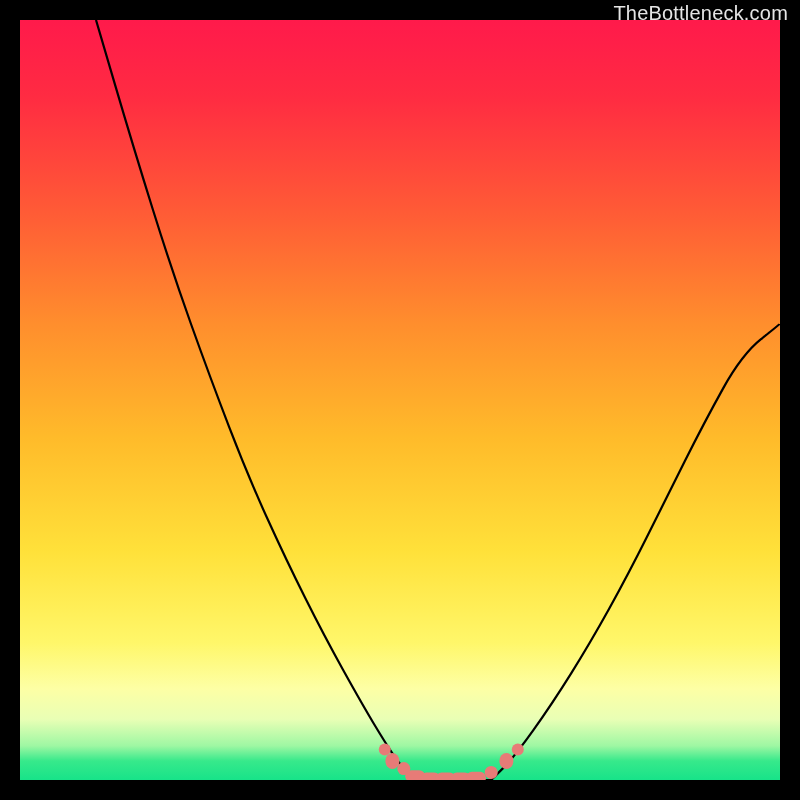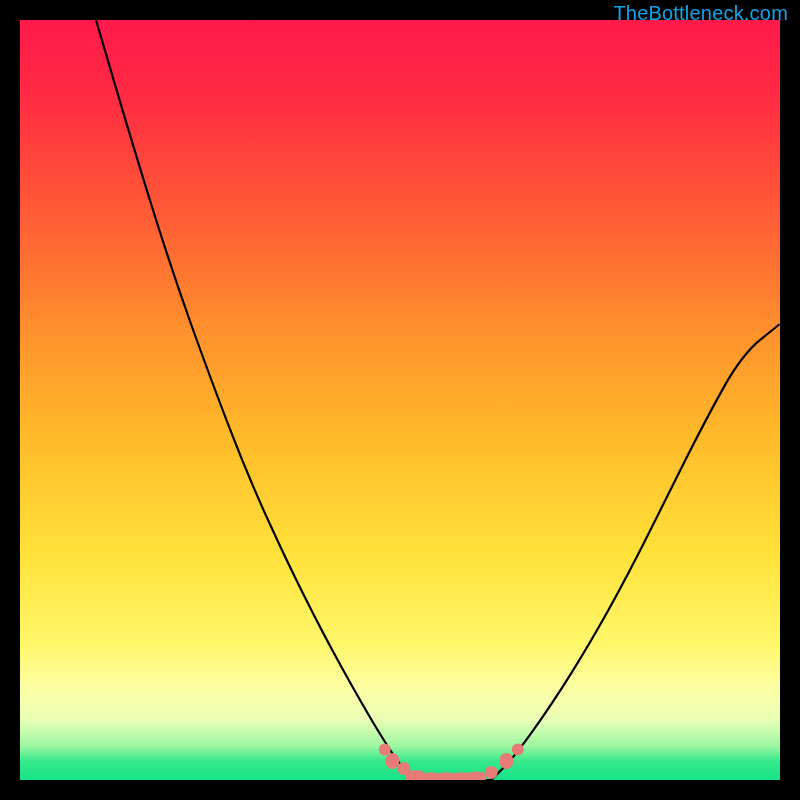--- a/index.html
+++ b/index.html
@@ -46,21 +46,21 @@
   }
   svg.curve {
     position: absolute;
     left: 0; top: 0;
     width: 760px; height: 760px;
   }
   .attrib {
     position: absolute;
     top: 2px;
     right: 12px;
-    color: #0ea5e9;
+    color: #e5e5e5;
     font-size: 20px;
     font-weight: 500;
     letter-spacing: 0.2px;
   }
 </style>
 </head>
 <body>
 
 <div class="frame">
   <div class="plot">

